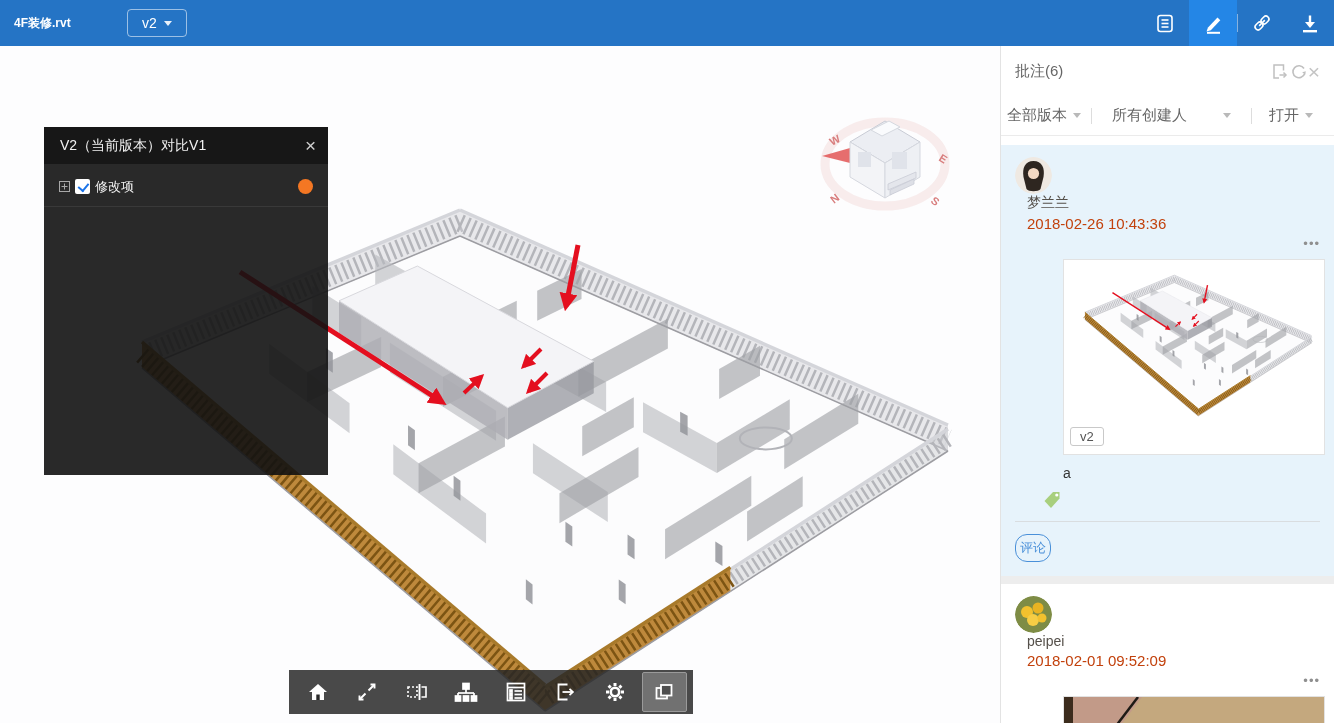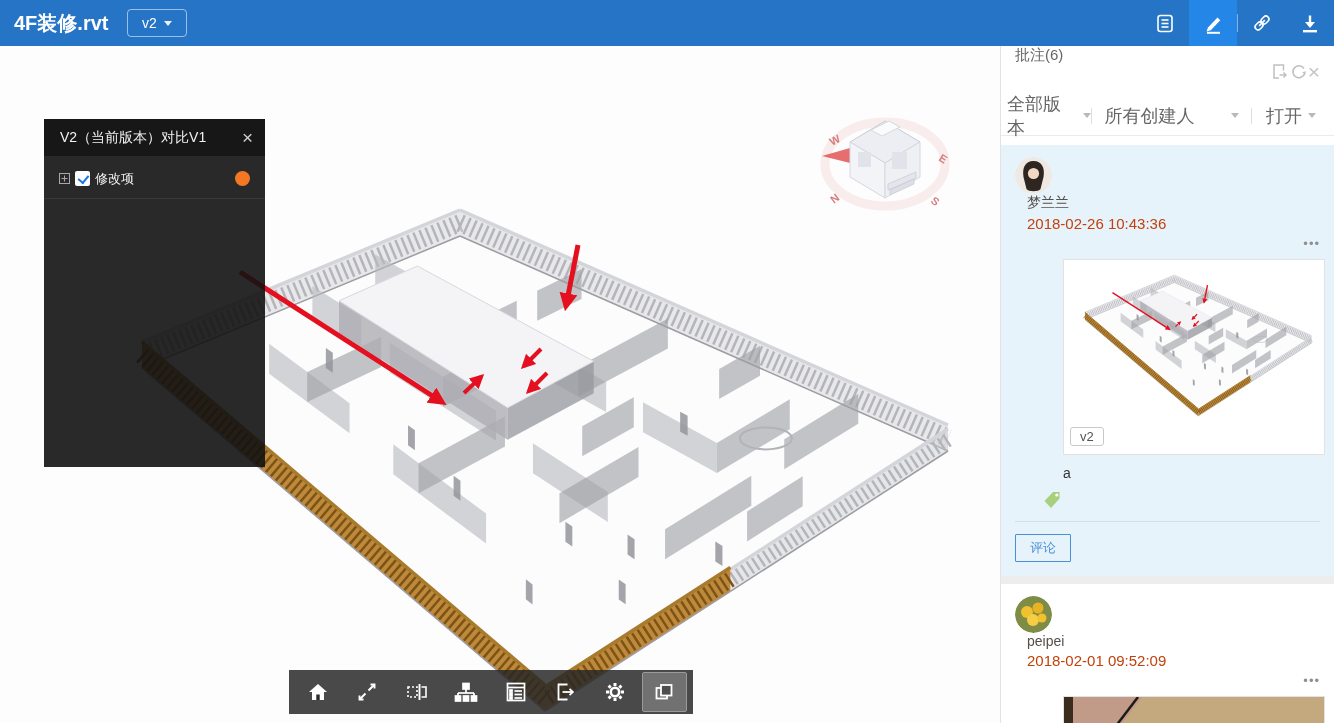--- a/index.html
+++ b/index.html
@@ -3,21 +3,21 @@
 <meta charset="utf-8">
 <style>
   * { margin:0; padding:0; box-sizing:border-box; }
   html,body { width:1334px; height:723px; overflow:hidden; background:#fff;
     font-family:"Liberation Sans", sans-serif; }
   .app { position:relative; width:1334px; height:723px; }
 
   
   .hdr { position:absolute; left:0; top:0; width:1334px; height:46px; background:#2574c5; }
   .hdr-title { position:absolute; left:14px; top:0; line-height:46px; color:#fff;
-    font-size:20px; font-weight:bold; }
+    font-size:12px; font-weight:bold; }
   .ver-chip { position:absolute; left:127px; top:9px; width:60px; height:28px;
     background:transparent; border:1px solid rgba(255,255,255,.55); border-radius:4px;
     color:#fff; font-size:14px; display:flex; align-items:center; justify-content:center;
     gap:7px; cursor:pointer; }
   .caret-dn { width:0; height:0; border-left:4px solid transparent; border-right:4px solid transparent;
     border-top:5px solid #b9b9b9; display:inline-block; }
   .caret-dn.white { border-top-color:rgba(255,255,255,.9); }
   .hdr-actions { position:absolute; right:0; top:0; height:46px; display:flex; align-items:center; }
   .hicon { width:48px; height:46px; background:transparent; border:none; display:flex;
     align-items:center; justify-content:center; cursor:pointer; }
@@ -32,21 +32,21 @@
 
   
   .toolbar { position:absolute; left:289px; top:624px; width:404px; height:44px;
     background:rgba(38,38,38,.84); display:flex; align-items:center; justify-content:center;
     gap:4px; padding:0 6px; }
   .tbtn { width:46px; height:40px; background:transparent; border:none; display:flex;
     align-items:center; justify-content:center; cursor:pointer; border-radius:2px; }
   .tbtn.active { background:rgba(255,255,255,.22); border:1px solid #9a9a9a; }
 
   
-  .cmp { position:absolute; left:44px; top:73px; width:221px; height:348px;
+  .cmp { position:absolute; left:44px; top:81px; width:284px; height:348px;
     background:rgba(18,18,18,.9); color:#eee; }
   .cmp-title { height:37px; background:rgba(5,5,5,.5); display:flex; align-items:center;
     padding:0 12px 0 16px; font-size:14px; color:#f2f2f2; }
   .cmp-close { margin-left:auto; background:none; border:none; color:#cfcfcf; font-size:19px;
     cursor:pointer; line-height:1; }
   .cmp-filter { height:32px; background:rgba(255,255,255,.05);
     border-top:1px solid rgba(255,255,255,.12); border-bottom:1px solid rgba(255,255,255,.12);
     display:flex; align-items:center; gap:9px; padding:0 14px; font-size:13px; color:#d2d2d2;
     cursor:pointer; }
   .cmp-rows { padding:9px 0 6px 0; border-bottom:1px solid rgba(255,255,255,.08); }
@@ -56,26 +56,26 @@
     cursor:pointer; flex:0 0 auto; }
   .cbx::after { content:""; position:absolute; left:4.5px; top:1.5px; width:4.5px; height:8px;
     border-right:2px solid #1a73e8; border-bottom:2px solid #1a73e8; transform:rotate(40deg); }
   .dot { width:15px; height:15px; border-radius:50%; margin-left:auto; flex:0 0 auto; }
   .dot-modified { background:#f47723; }
   .dot-deleted { background:#7d7d7d; }
 
   
   .notes { position:absolute; left:1000px; top:46px; width:334px; height:677px; background:#fff;
     border-left:1px solid #e3e3e3; }
-  .notes-head { height:50px; display:flex; padding:0 14px; }
+  .notes-head { height:50px; display:flex; align-items:center; padding:0 14px; }
   .notes-title { font-size:15px; color:#666; margin-right:auto; }
   .nicon { background:none; border:none; cursor:pointer; display:flex; align-items:center; }
   .notes-close { background:none; border:none; color:#c4c4c4; font-size:21px; cursor:pointer;
     line-height:1; }
-  .notes-filters { height:40px; display:flex; align-items:center; font-size:18px; color:#666;
+  .notes-filters { height:40px; display:flex; align-items:center; font-size:15px; color:#666;
     border-bottom:1px solid #ebebeb; padding:0 4px; }
   .nf { display:flex; align-items:center; gap:6px; cursor:pointer; }
   .nf-1 { width:86px; padding-left:2px; }
   .nf-2 { flex:1; justify-content:center;gap:36px; }
   .nf-3 { width:78px; justify-content:center; }
   .nf-sep { width:1px; height:16px; background:#ddd; }
 
   .cards { height:587px; overflow:hidden; }
   .card { padding:12px 14px 14px 14px; }
   .card.hl { background:#e7f3fb; margin-top:9px; }
@@ -88,22 +88,22 @@
   .more { margin-left:auto; background:none; border:none; color:#8f8f8f; font-size:13px;
     letter-spacing:1px; cursor:pointer; padding-top:4px; }
   .thumb { margin:8px 0 0 48px; width:262px; height:196px; background:#fff;
     border:1px solid #e2e2e2; position:relative; }
   .thumb svg { display:block; }
   .ver-tag { position:absolute; left:6px; bottom:8px; background:#fff; border:1px solid #c9c9c9;
     border-radius:3px; padding:1px 9px; font-size:13px; color:#555; }
   .card-text { margin:10px 0 0 48px; font-size:14px; color:#333; }
   .tag-row { margin:8px 0 0 27px; height:20px; }
   .card-div { margin-top:12px; border-top:1px solid #d9dde0; }
-  .cmt-btn { margin-top:12px; height:28px; padding:0 14px; background:transparent;
-    border:1px solid #4a90d9; border-radius:1px; color:#4a90d9; font-size:13px; cursor:pointer; }
+  .cmt-btn { margin-top:12px; height:28px; padding:0 4px; background:transparent;
+    border:1px solid #4a90d9; border-radius:12px; color:#4a90d9; font-size:13px; cursor:pointer; }
   .thumb2 { margin:8px 0 0 48px; width:262px; height:200px; border:1px solid #e2e2e2;
     overflow:hidden; }
 </style>
 </head>
 <body>
 
 <div class="app">
 
   <header class="hdr">
     <div class="hdr-title">4F装修.rvt</div>

